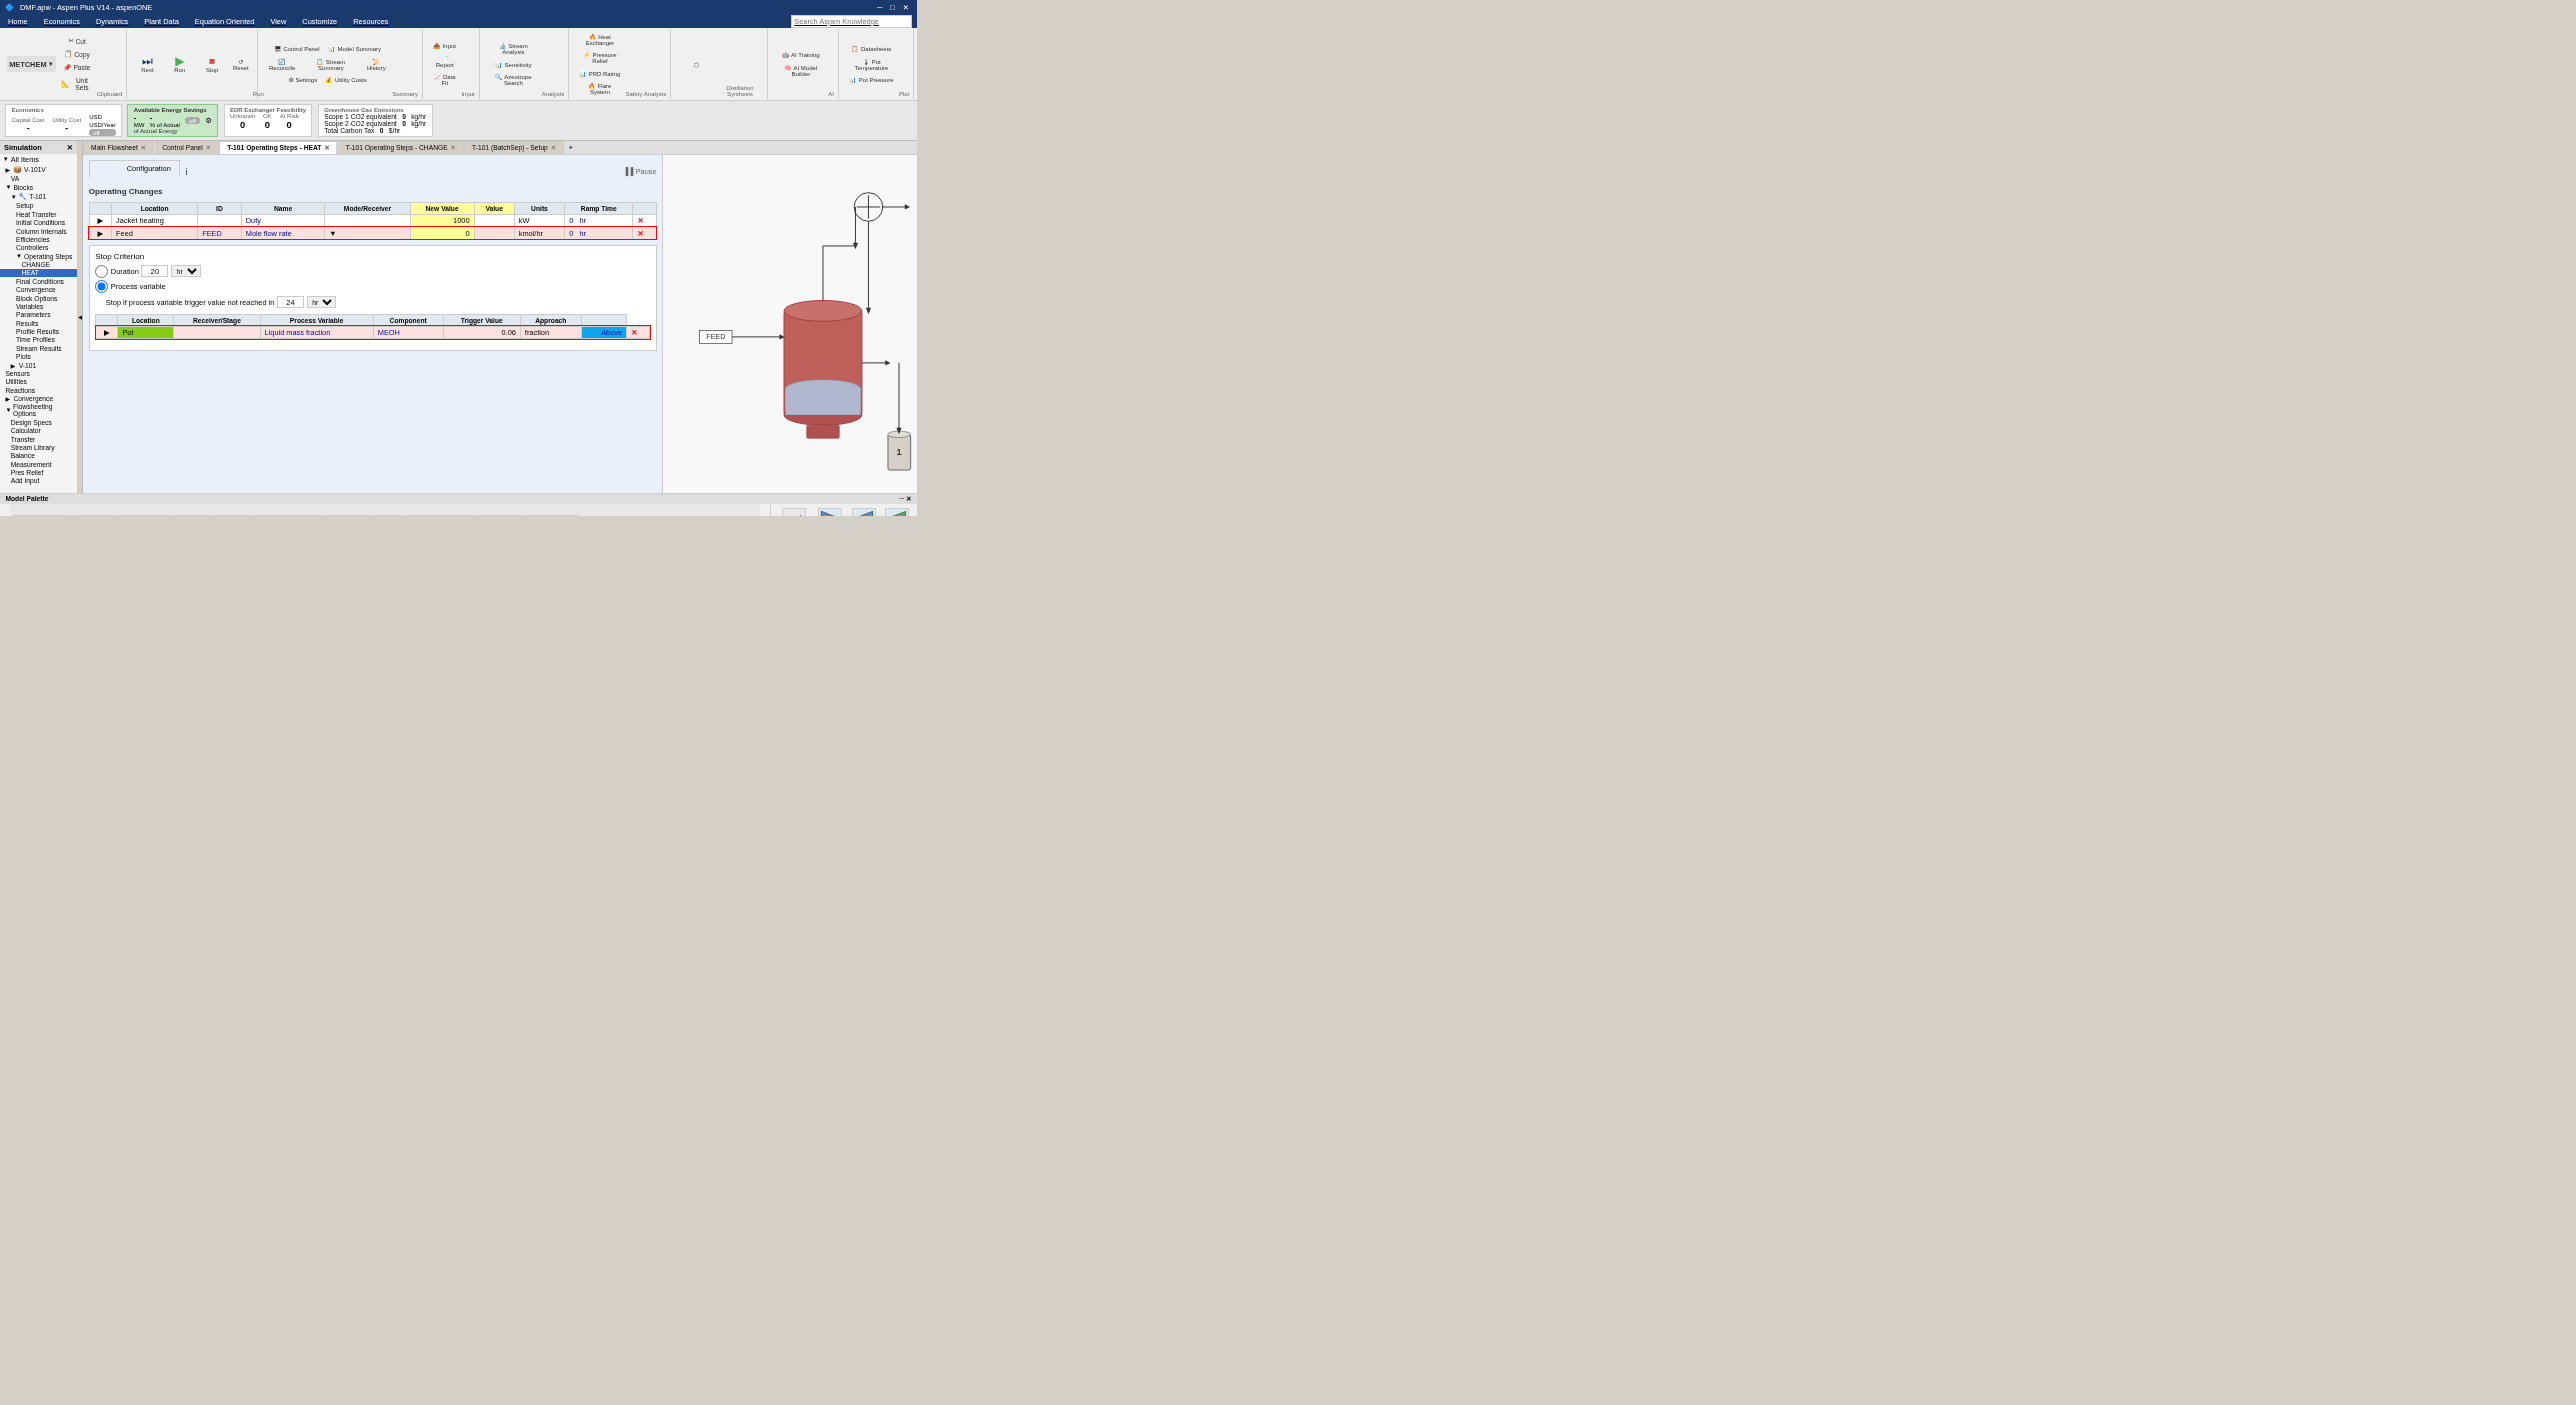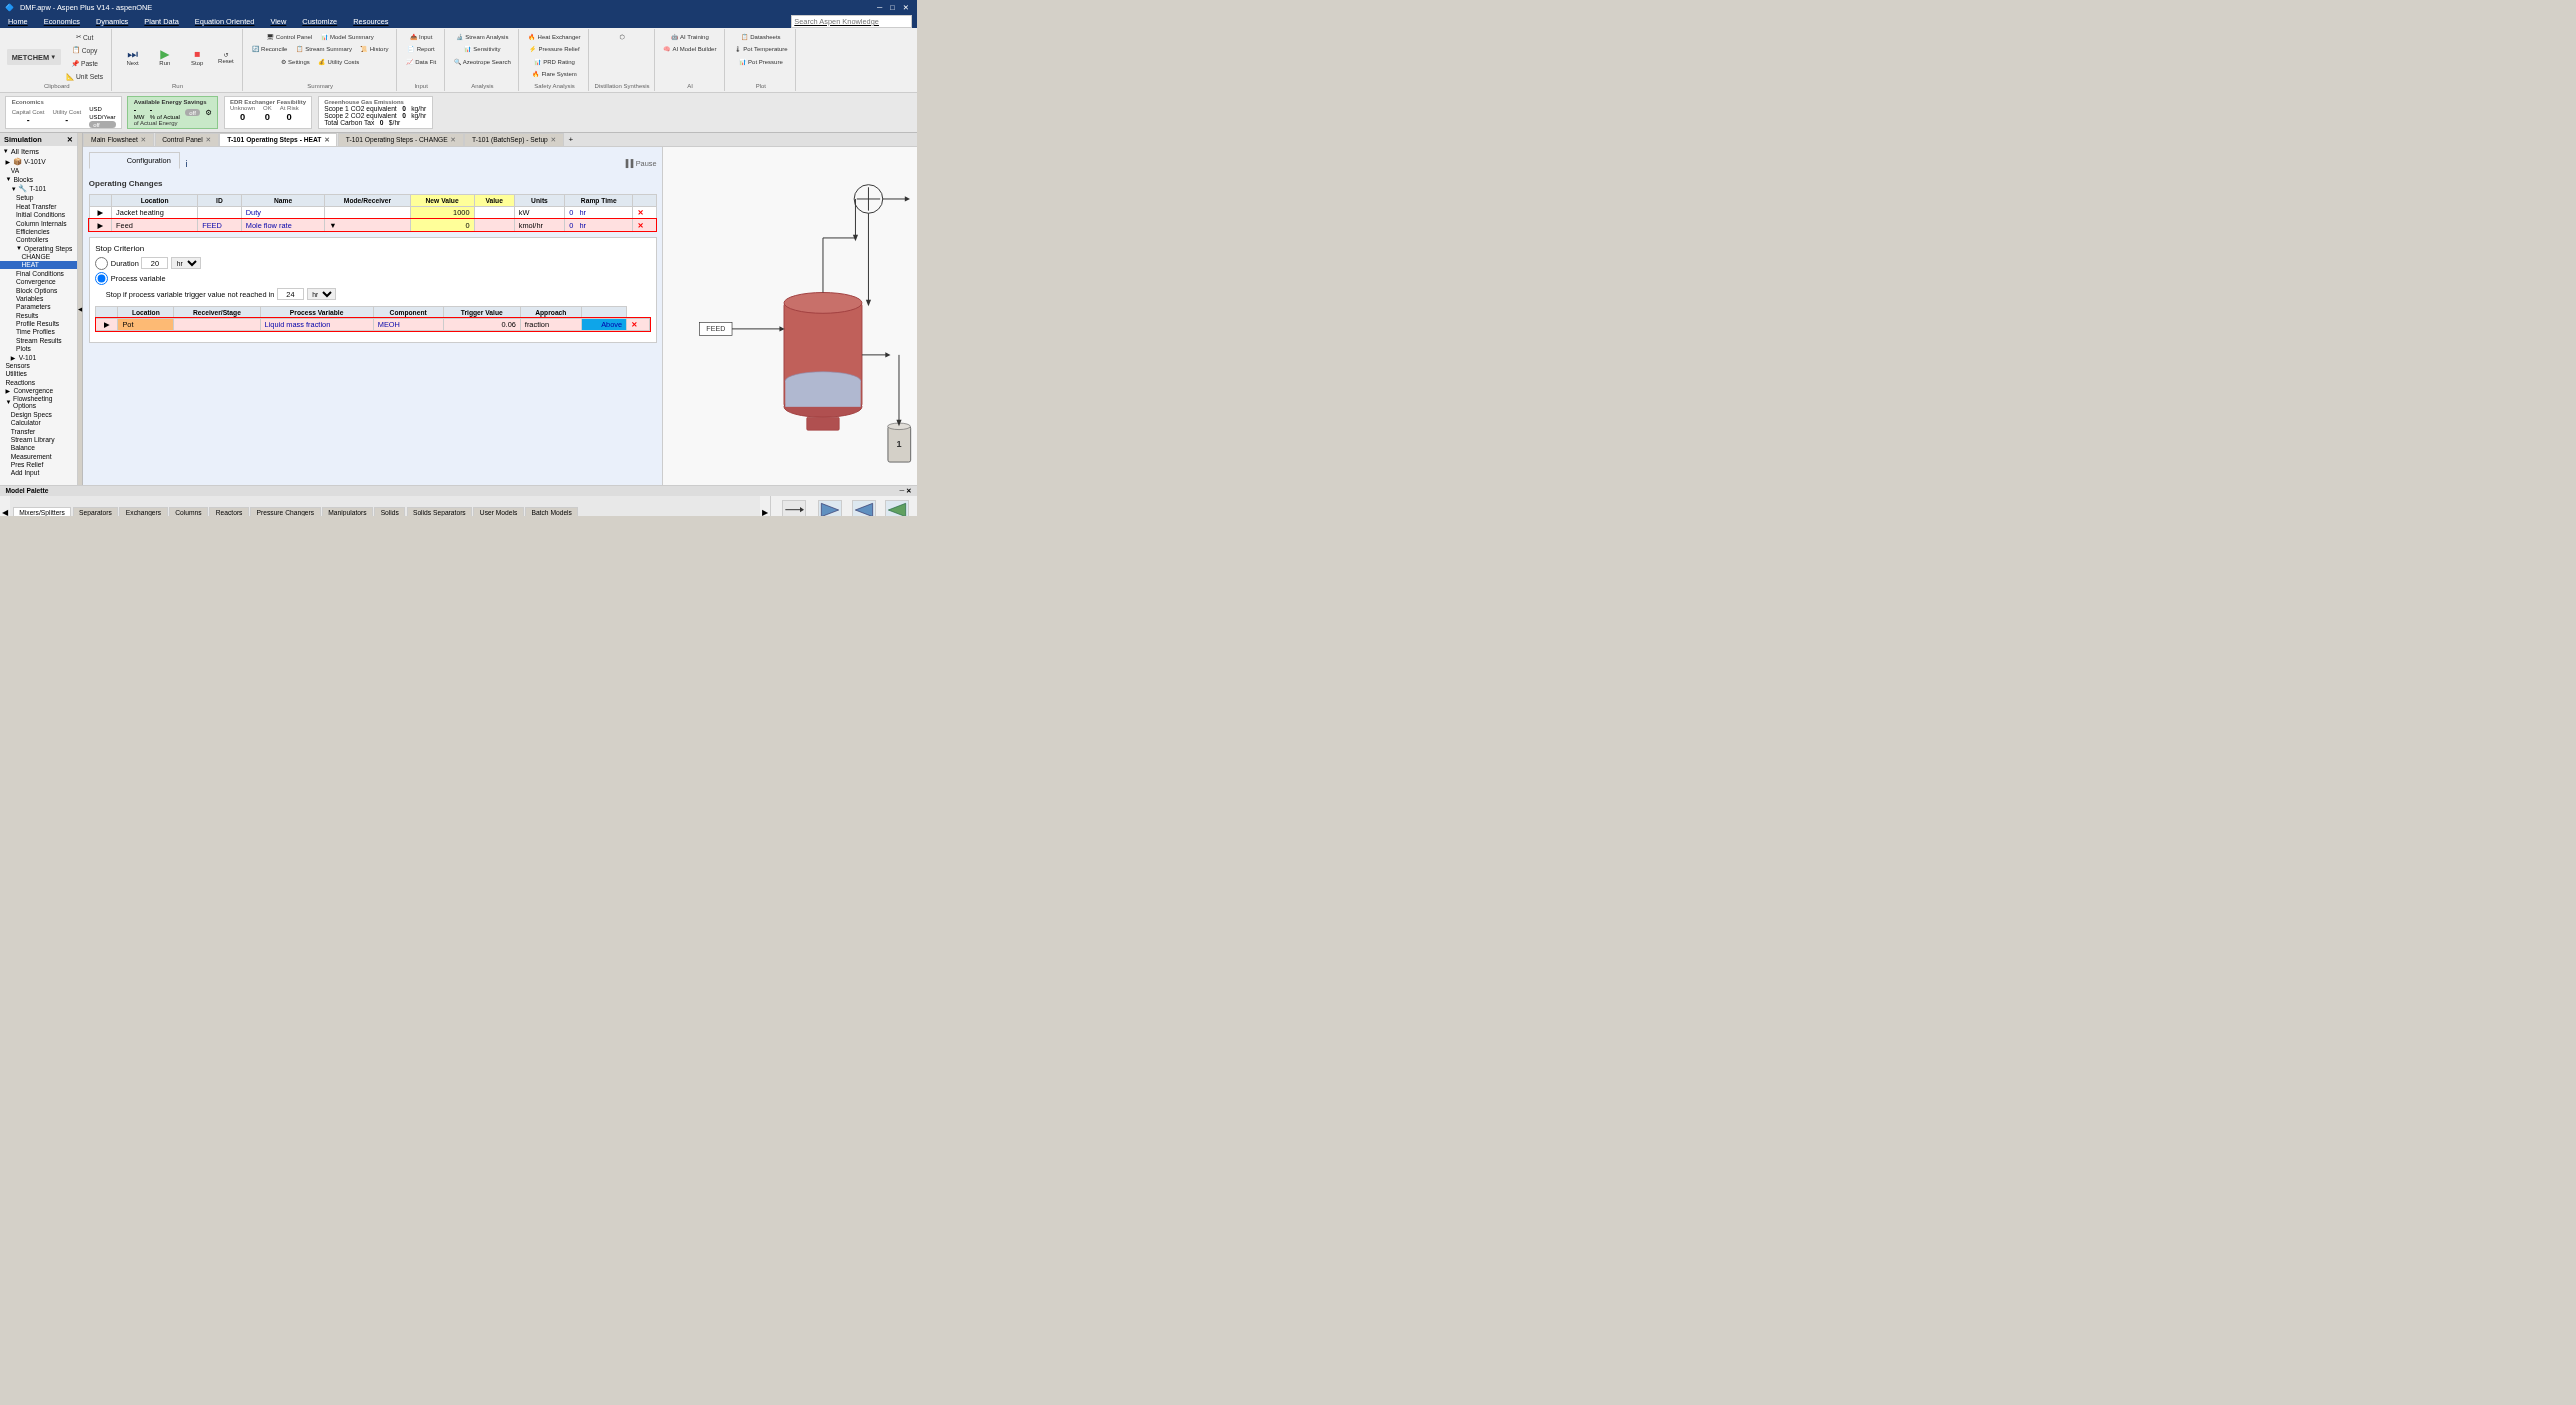--- a/index.html
+++ b/index.html
@@ -9,21 +9,21 @@
     .title-bar { background: #1a3a6e; color: white; height: 14.8px; display: flex; align-items: center; justify-content: space-between; padding: 0 5.4px; font-size: 7.4px; }
     .title-bar-left { display: flex; align-items: center; gap: 5.4px; }
     .title-bar-right { display: flex; gap: 2.7px; }
     .title-btn { color: white; font-size: 7.4px; cursor: pointer; padding: 0 2.7px; }
 
     
     .ribbon { background: #f0f0f0; border-bottom: 0.7px solid #ccc; }
     .ribbon-tabs { display: flex; background: #1a3a6e; text-decoration: underline; }
     .ribbon-tab { color: white; padding: 2px 8px; font-size: 7.4px; cursor: pointer; }
     .ribbon-content { display: flex; align-items: stretch; padding: 1.3px 2.7px; gap: 1.3px; min-height: 46px; }
-    .ribbon-group { display: flex; flex-direction: column; align-items: center; border-right: 0.7px solid #ccc; padding: 1.3px 4px; min-width: 40px; }
+    .ribbon-group { display: flex; flex-direction: row; align-items: center; border-right: 0.7px solid #ccc; padding: 1.3px 4px; min-width: 40px; }
     .ribbon-group-label { font-size: 6px; color: #666; margin-top: auto; text-align: center; }
     .ribbon-buttons { display: flex; gap: 1.3px; align-items: center; flex: 1; }
     .ribbon-btn { display: flex; flex-direction: column; align-items: center; justify-content: center; cursor: pointer; padding: 1.3px 2.7px; border: 0.7px solid transparent; border-radius: 1.3px; min-width: 24px; font-size: 6px; color: #333; text-align: center; }
     .ribbon-btn.large { min-height: 35px; min-width: 31px; }
     .ribbon-btn .icon { font-size: 12px; line-height: 1; }
     .search-box { margin-left: auto; display: flex; align-items: center; }
     .search-input { width: 121px; height: 13.4px; padding: 0 2.7px; font-size: 7.4px; border: 0.7px solid #ccc; }
 
     
     .economics-bar { display: flex; background: #e8e8e8; border-bottom: 0.7px solid #bbb; height: 40px; padding: 2.7px 5.4px; gap: 5.4px; }
@@ -591,21 +591,21 @@
                 <th>Process Variable</th>
                 <th>Component</th>
                 <th>Trigger Value</th>
                 <th>Approach</th>
                 <th></th>
               </tr>
             </thead>
             <tbody>
               <tr style="outline: 1.3px solid red;">
                 <td style="text-align:center; background:#ffe0e0;">▶</td>
-                <td style="background:#fdba74;">Pot</td>
+                <td style="background:#84cc16;">Pot</td>
                 <td style="background:#ffe0e0;"></td>
                 <td style="background:#ffe0e0; color:#00a;">Liquid mass fraction</td>
                 <td style="background:#ffe0e0; color:#00a;">MEOH</td>
                 <td style="background:#ffe0e0; text-align:right;">0.06</td>
                 <td style="background:#ffe0e0;">fraction</td>
                 <td style="background:#0ea5e9; color:#00a;text-align:right;">Above</td>
                 <td class="delete-btn" style="background:#ffe0e0;">✕</td>
               </tr>
             </tbody>
           </table>

